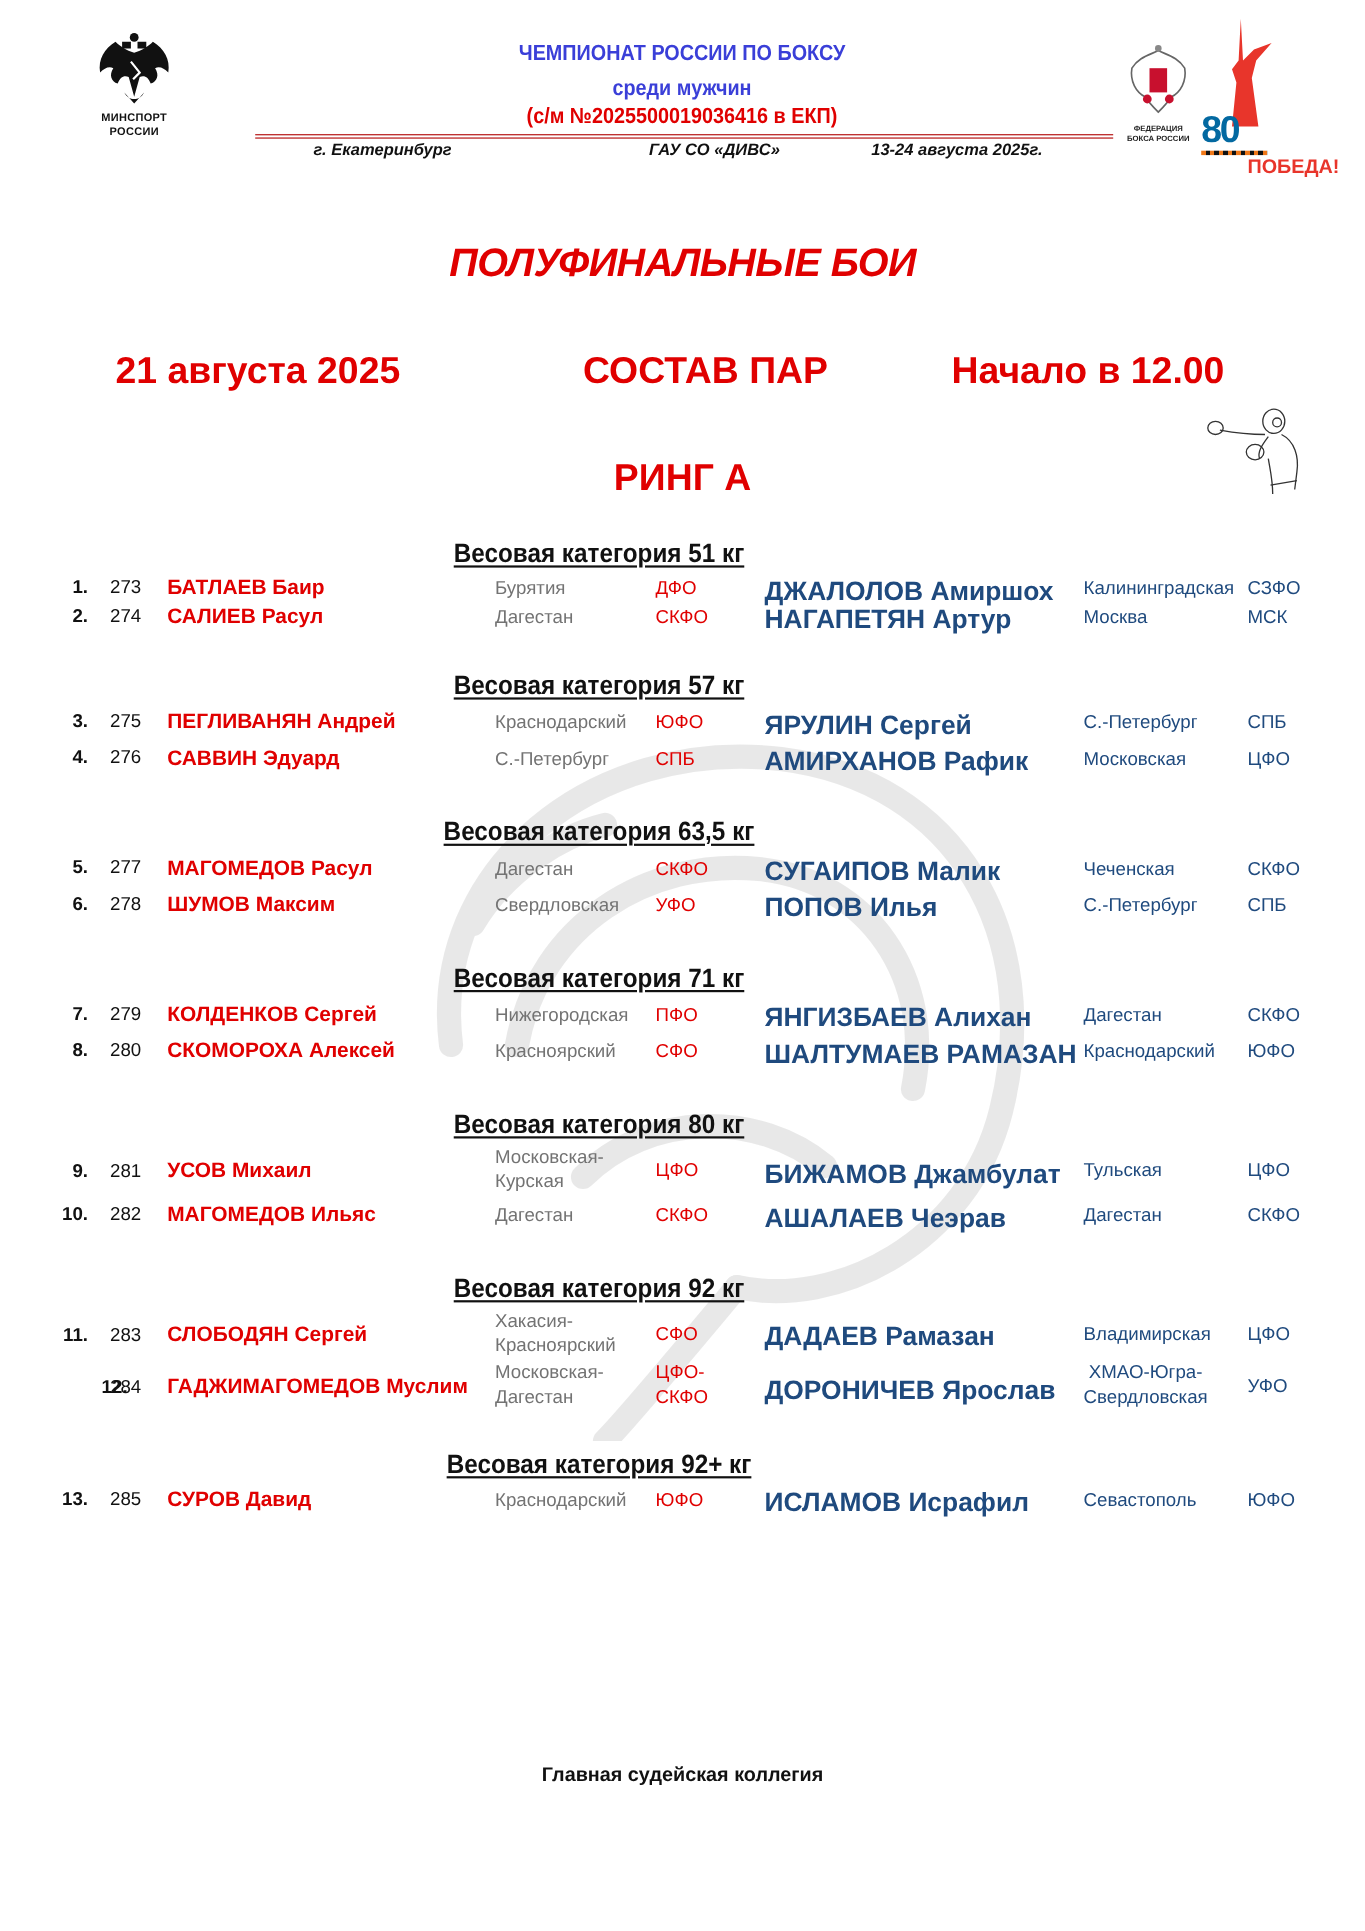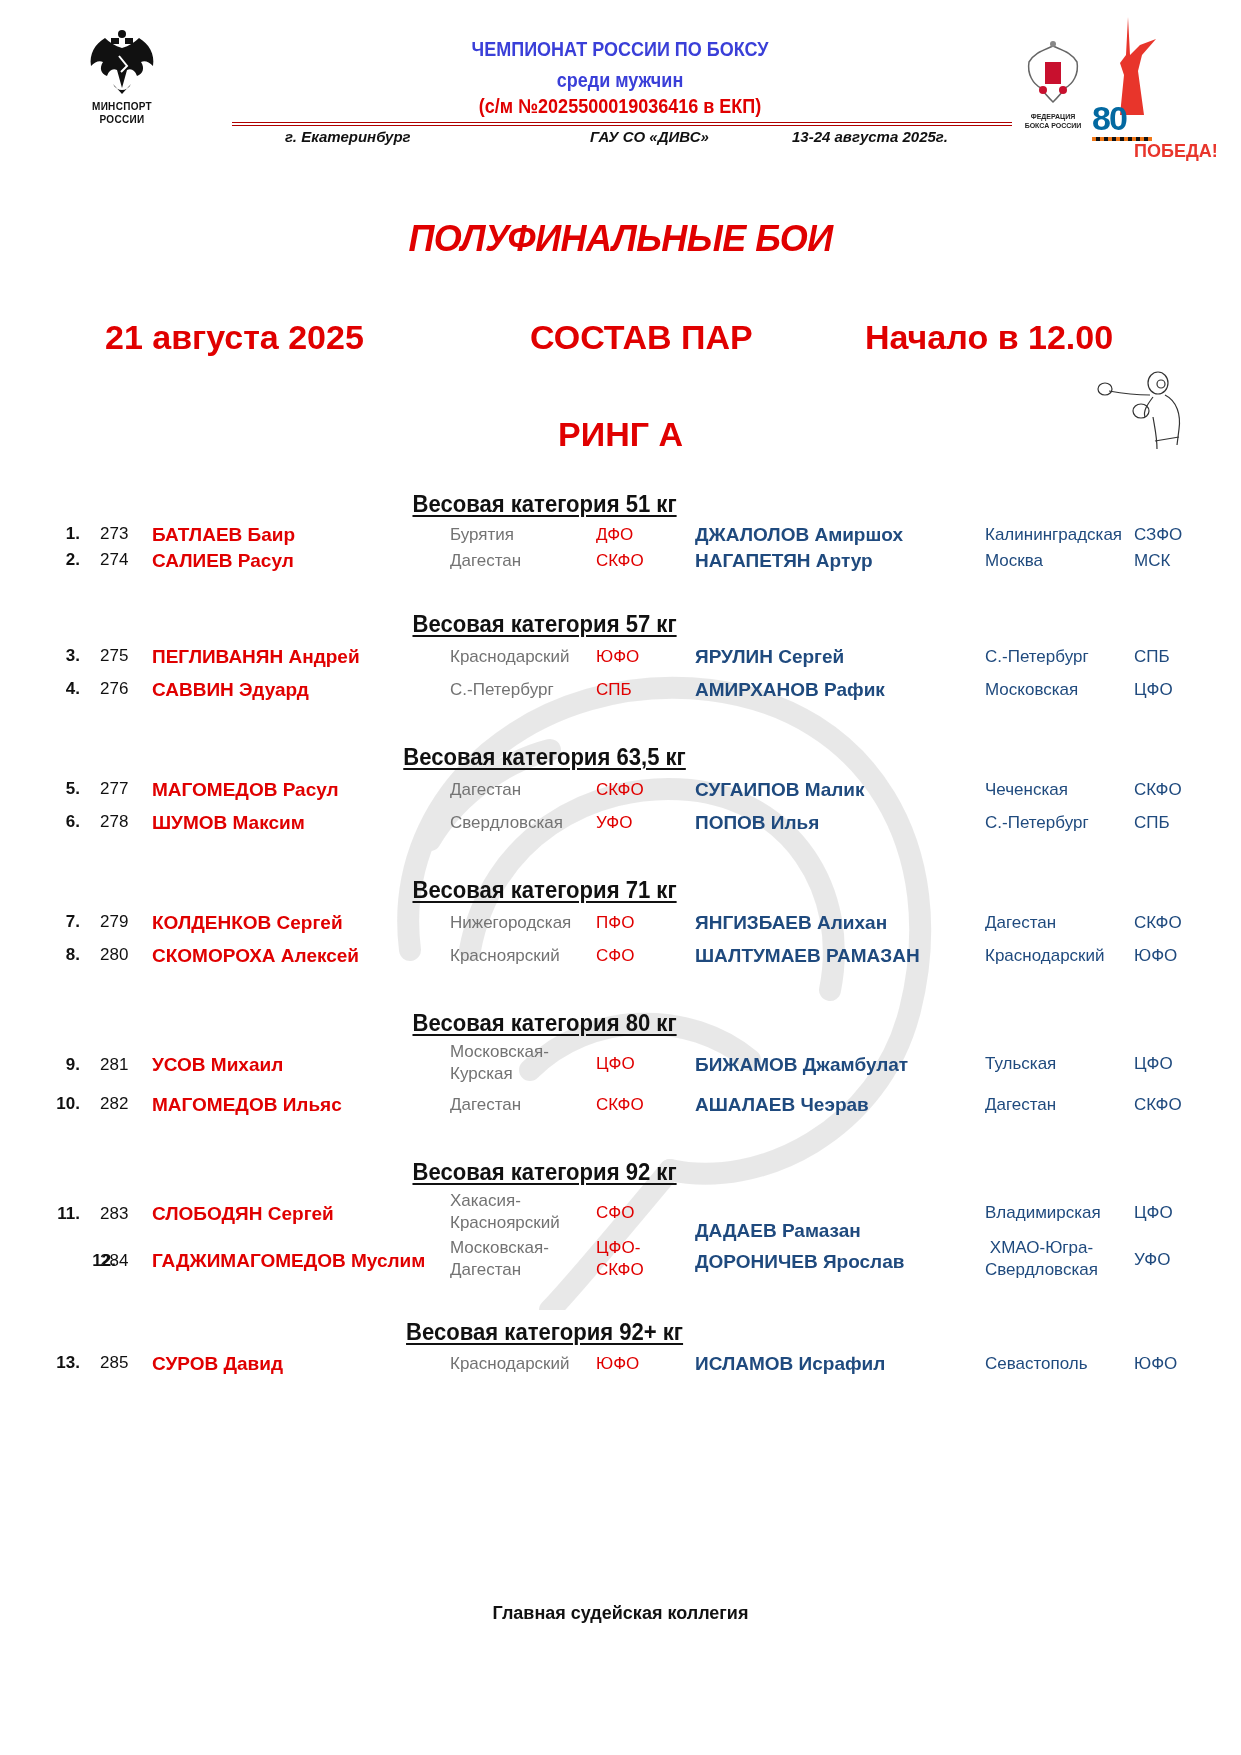--- a/index.html
+++ b/index.html
@@ -31,21 +31,21 @@
   
   .cat { left: 0; width: 1090px; text-align: center; font-size: 24px; font-weight: bold; color: #111; }
   .cat span { text-decoration: underline; text-decoration-thickness: 2px; text-underline-offset: 3px; transform: scaleX(0.92); display: inline-block; }
   .row { left: 0; width: 1241px; height: 30px; }
   .cell { position: absolute; white-space: nowrap; }
   .c-num { left: 52px; width: 28px; text-align: right; font-size: 17px; font-weight: bold; color: #111; }
   .c-id { left: 100px; font-size: 17px; color: #111; }
   .c-red-name { left: 152px; font-size: 19px; font-weight: bold; color: #e00000; }
   .c-red-reg { left: 450px; font-size: 17px; color: #737373; line-height: 22px; }
   .c-red-fo { left: 596px; font-size: 17px; color: #e00000; line-height: 22px; }
-  .c-blue-name { left: 695px; font-size: 19px; font-weight: bold; color: #1f4a7e; }
+  .c-blue-name { left: 695px; font-size: 24px; font-weight: bold; color: #1f4a7e; }
   .c-blue-reg { left: 985px; font-size: 17px; color: #1f4a7e; line-height: 22px; text-align: center; }
   .c-blue-fo { left: 1134px; font-size: 17px; color: #1f4a7e; line-height: 22px; }
 
   .footer { left: 0; width: 1241px; top: 1603px; text-align: center; font-size: 18px; font-weight: bold; color: #111; }
 </style>
 </head>
 <body>
 
 <div class="abs watermark">
   <svg viewBox="0 0 720 720" width="720" height="720">
@@ -239,21 +239,21 @@
 </div>
 
 <div class="abs cat" style="top:1158px;"><span>Весовая категория 92 кг</span></div>
 <div class="abs row" style="top:1190px; height:48px;">
   <span class="cell c-num" style="top:14px;">11.</span>
   <span class="cell c-id" style="top:14px;">283</span>
   <span class="cell c-red-name" style="top:13px;">СЛОБОДЯН Сергей</span>
   <span class="cell c-red-reg" style="white-space:pre;">Хакасия-
 Красноярский</span>
   <span class="cell c-red-fo" style="top:12px;">СФО</span>
-  <span class="cell c-blue-name" style="top:30px;">ДАДАЕВ Рамазан</span>
+  <span class="cell c-blue-name" style="top:12px;">ДАДАЕВ Рамазан</span>
   <span class="cell c-blue-reg" style="top:12px;">Владимирская</span>
   <span class="cell c-blue-fo" style="top:12px;">ЦФО</span>
 </div>
 <div class="abs row" style="top:1237px; height:48px;">
   <span class="cell c-num" style="top:14px;margin-left:36px;">12.</span>
   <span class="cell c-id" style="top:14px;">284</span>
   <span class="cell c-red-name" style="top:13px;">ГАДЖИМАГОМЕДОВ Муслим</span>
   <span class="cell c-red-reg" style="white-space:pre;">Московская-
 Дагестан</span>
   <span class="cell c-red-fo" style="white-space:pre;">ЦФО-

